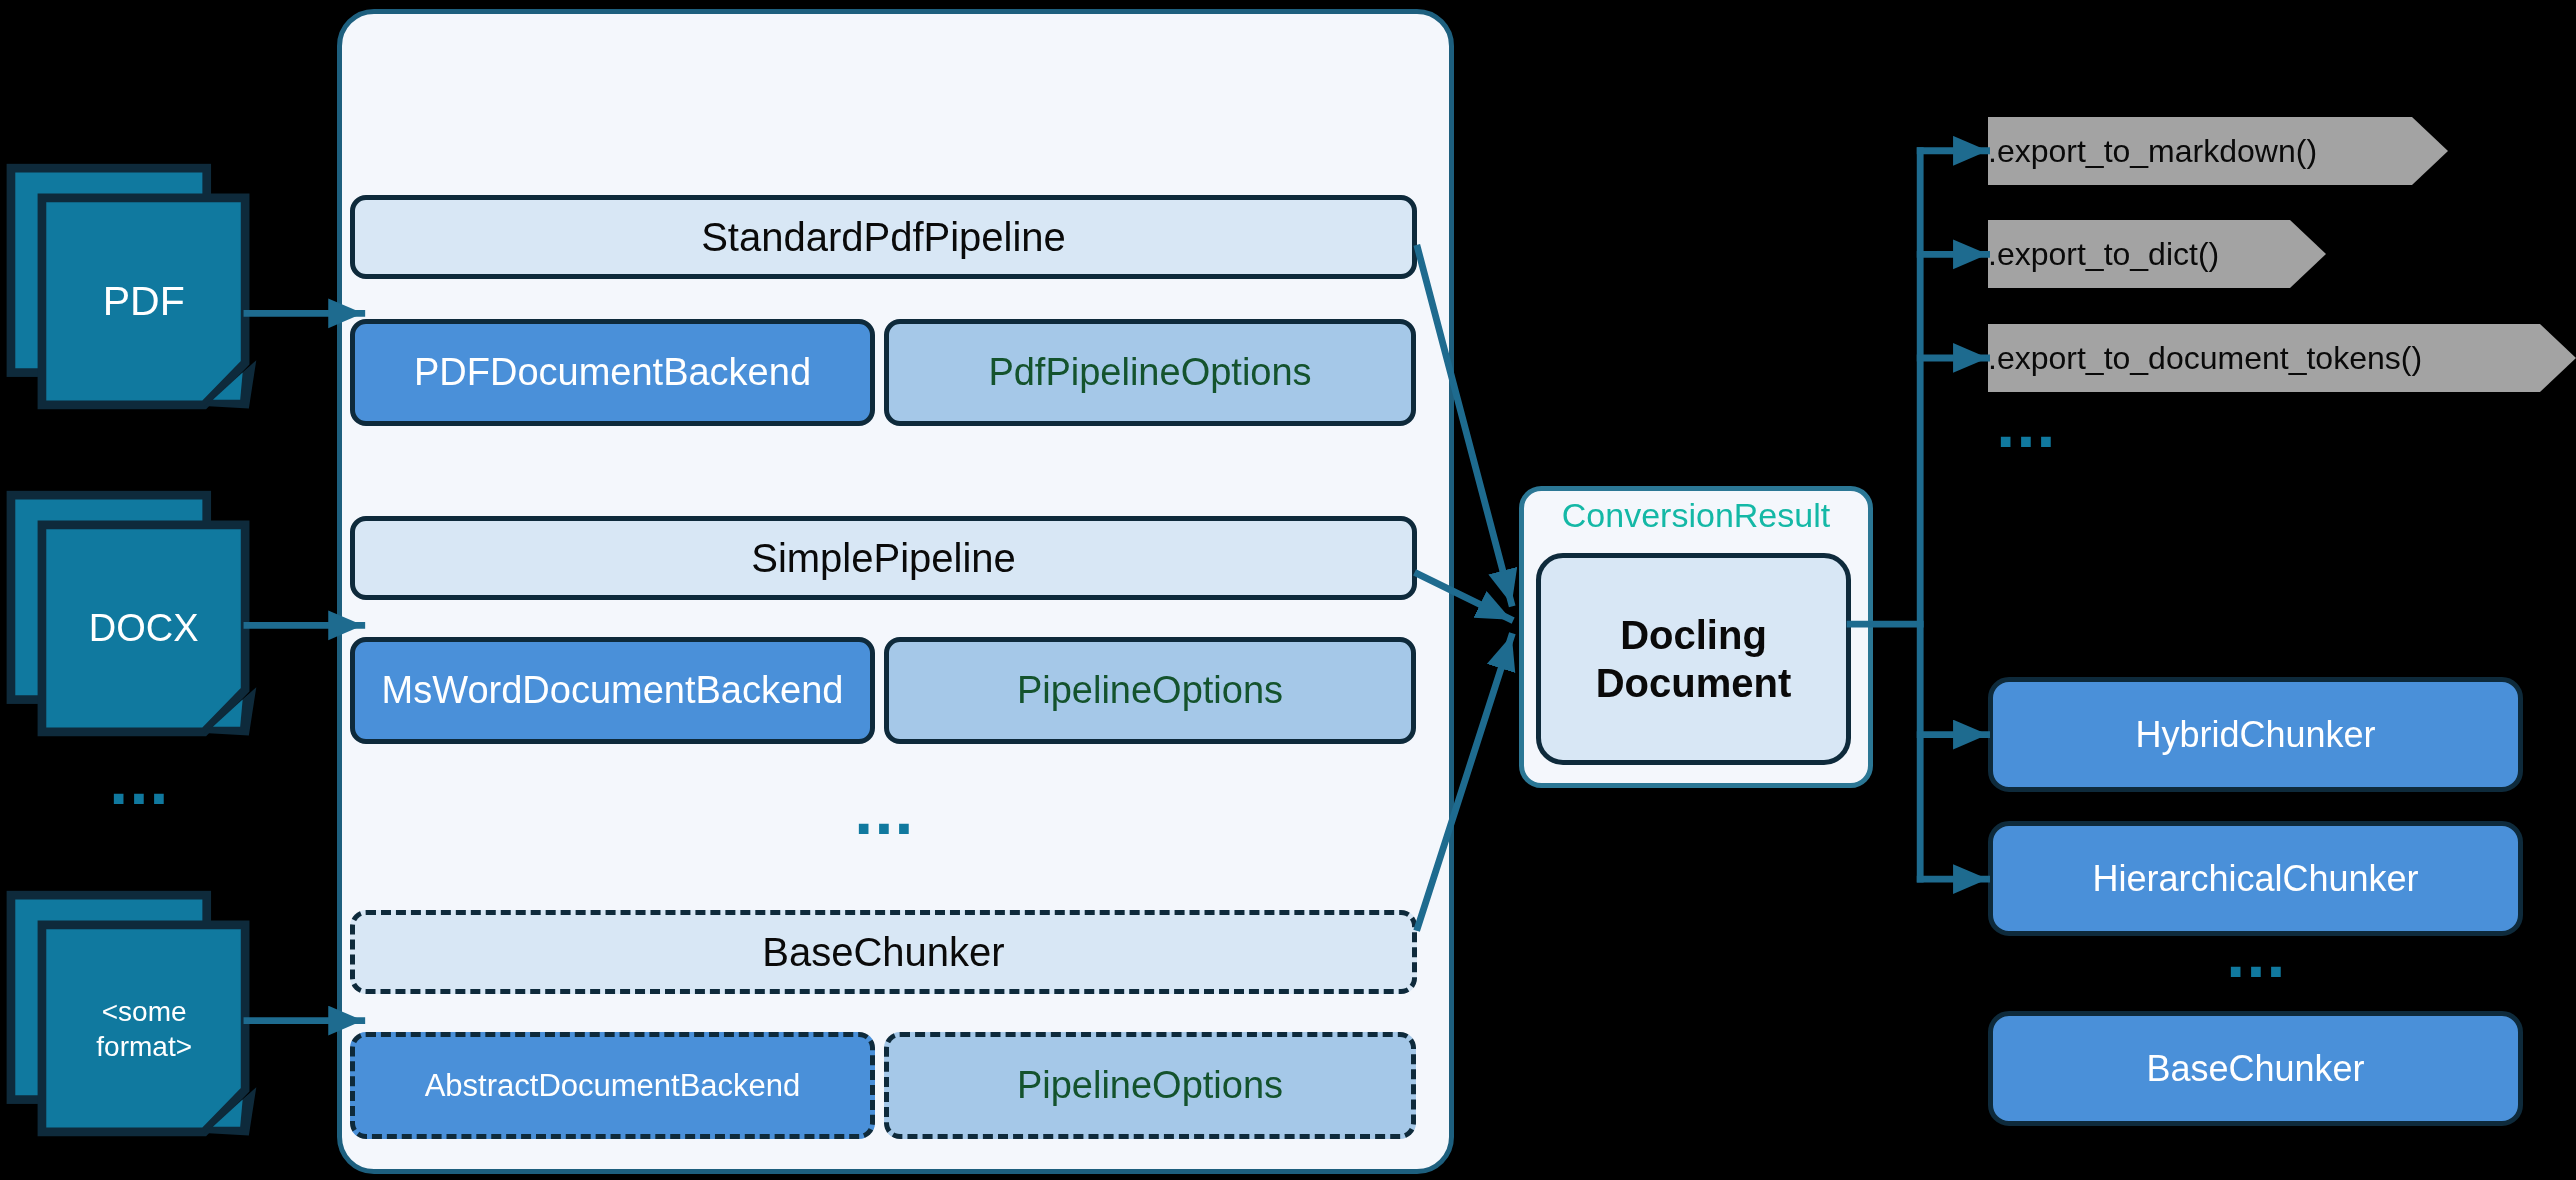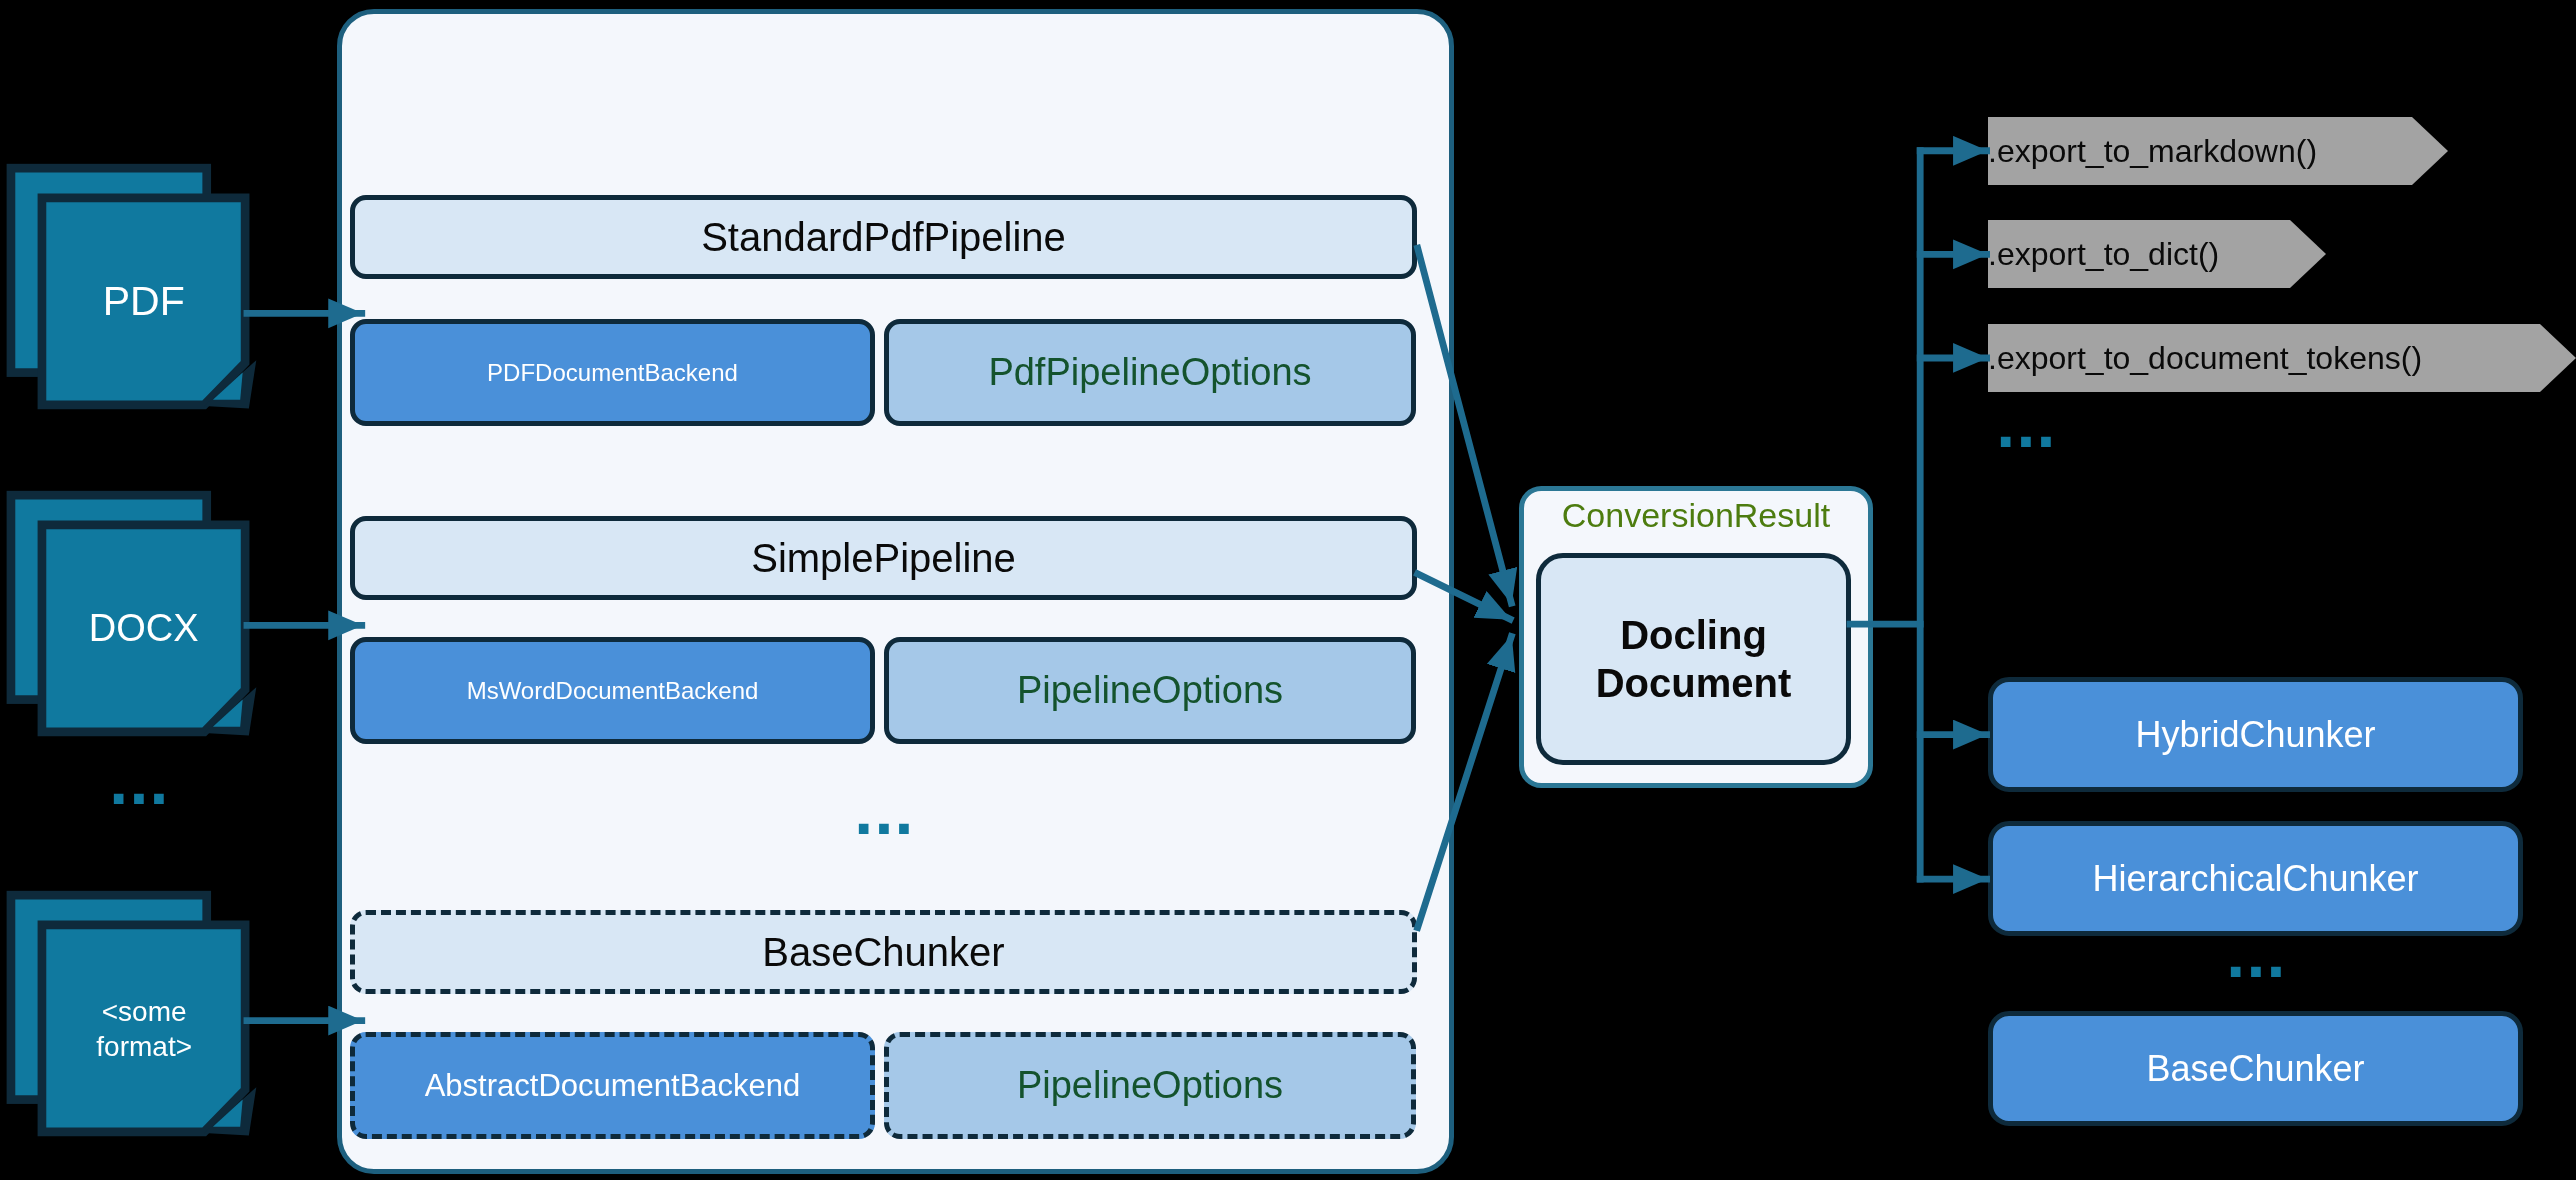--- a/index.html
+++ b/index.html
@@ -10,21 +10,21 @@
   
   .converter{left:337px;top:8.7px;width:1117px;height:1165px;background:#f4f7fc;
              border:5.6px solid #1d5f7e;border-radius:37px;z-index:1;}
   .converter-title{left:337px;top:32px;width:1117px;height:56px;text-align:center;
              font-size:46px;font-weight:bold;color:#0a0a0a;z-index:2;}
 
   
   .pipebox{border:5px solid #0e2a3b;border-radius:16px;display:flex;align-items:center;
            justify-content:center;z-index:2;}
   .pipe-head{background:#d8e7f5;color:#0a0a0a;font-size:40px;}
-  .pipe-backend{background:#4a90d9;color:#ffffff;font-size:24px;}
+  .pipe-backend{background:#4a90d9;color:#ffffff;font-size:38px;}
   .pipe-options{background:#a5c8e8;color:#14532d;font-size:38px;}
   .dashed{border-style:dashed;}
 
   .p-head{left:350px;width:1067px;height:84px;}
   .p-backend{left:350px;width:525px;height:107px;}
   .p-options{left:884px;width:532px;height:107px;}
 
   
   .dots{width:87px;height:74px;text-align:center;font-size:68px;font-weight:bold;
         color:#10799f;line-height:68px;z-index:3;letter-spacing:1.2px;}
@@ -33,21 +33,21 @@
   .doc-icon{width:254px;height:273px;z-index:2;}
   .doc-label{position:absolute;left:36px;top:35px;width:203px;height:207px;display:flex;
              align-items:center;justify-content:center;color:#fff;text-align:center;line-height:1.25;}
   .doc-label.big{font-size:41px;}
   .doc-label.mid{font-size:38px;}
   .doc-label.small{font-size:28px;width:186px;left:45px;}
 
   
   .result{left:1519px;top:486px;width:354px;height:302px;background:#f4f7fc;
           border:5px solid #2b7795;border-radius:22.3px;z-index:2;}
-  .result-label{left:1519px;top:496px;width:354px;text-align:center;font-size:34px;color:#4d7c0f;z-index:3;}
+  .result-label{left:1519px;top:496px;width:354px;text-align:center;font-size:34px;color:#14b8a6;z-index:3;}
   .docling{left:1536px;top:553px;width:315px;height:212px;background:#d8e7f5;
            border:5.6px solid #0e2a3b;border-radius:27px;display:flex;align-items:center;
            justify-content:center;text-align:center;font-size:40px;font-weight:bold;color:#0a0a0a;
            line-height:1.2;z-index:3;padding:0 37px;}
 
   
   .pent{background:#a3a3a3;color:#0a0a0a;font-size:32px;display:flex;align-items:center;
         z-index:2;white-space:nowrap;
         clip-path:polygon(0 0, calc(100% - 36px) 0, 100% 50%, calc(100% - 36px) 100%, 0 100%);}
   .pent1{left:1988px;top:117px;width:460px;height:68px;}

